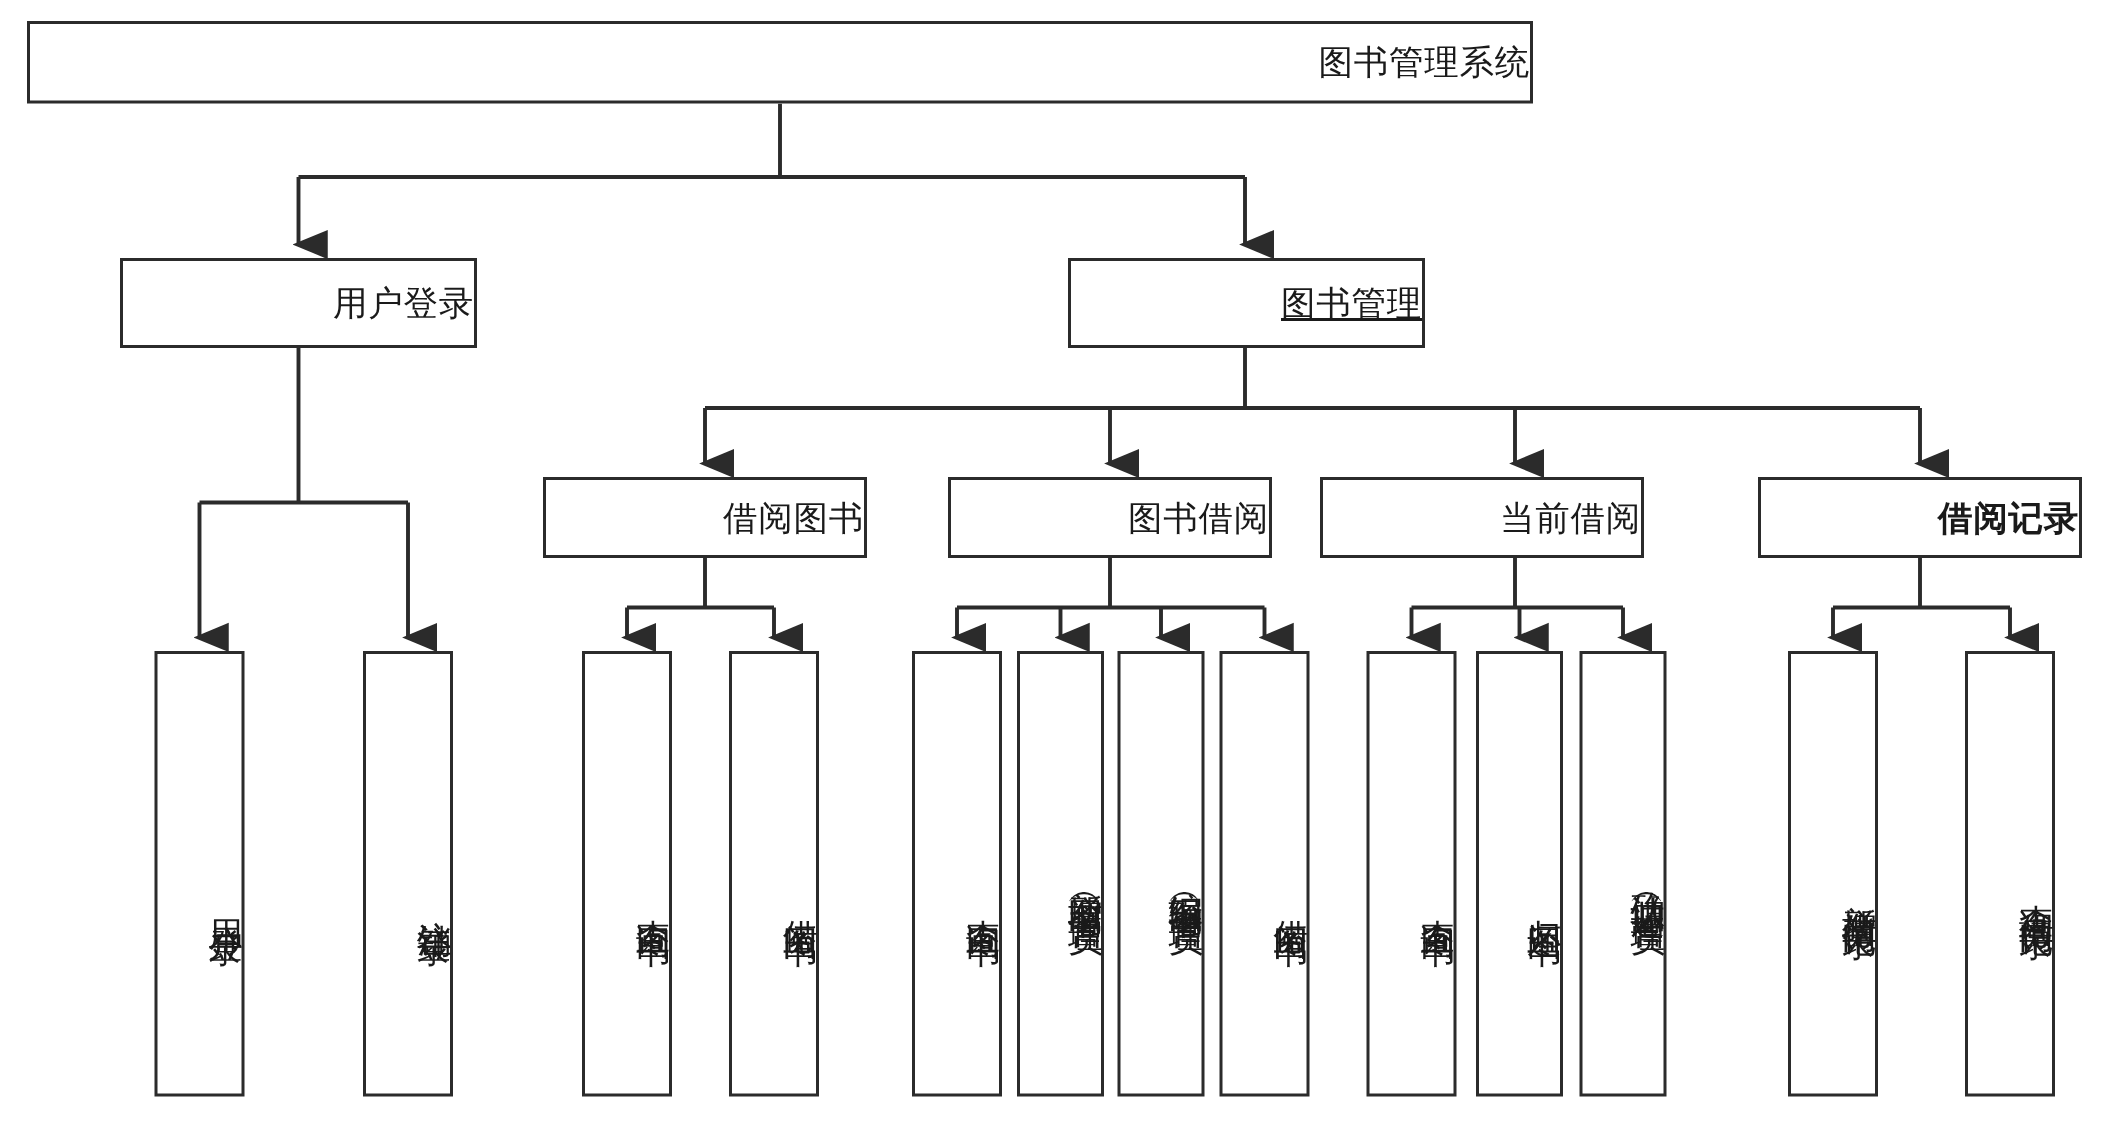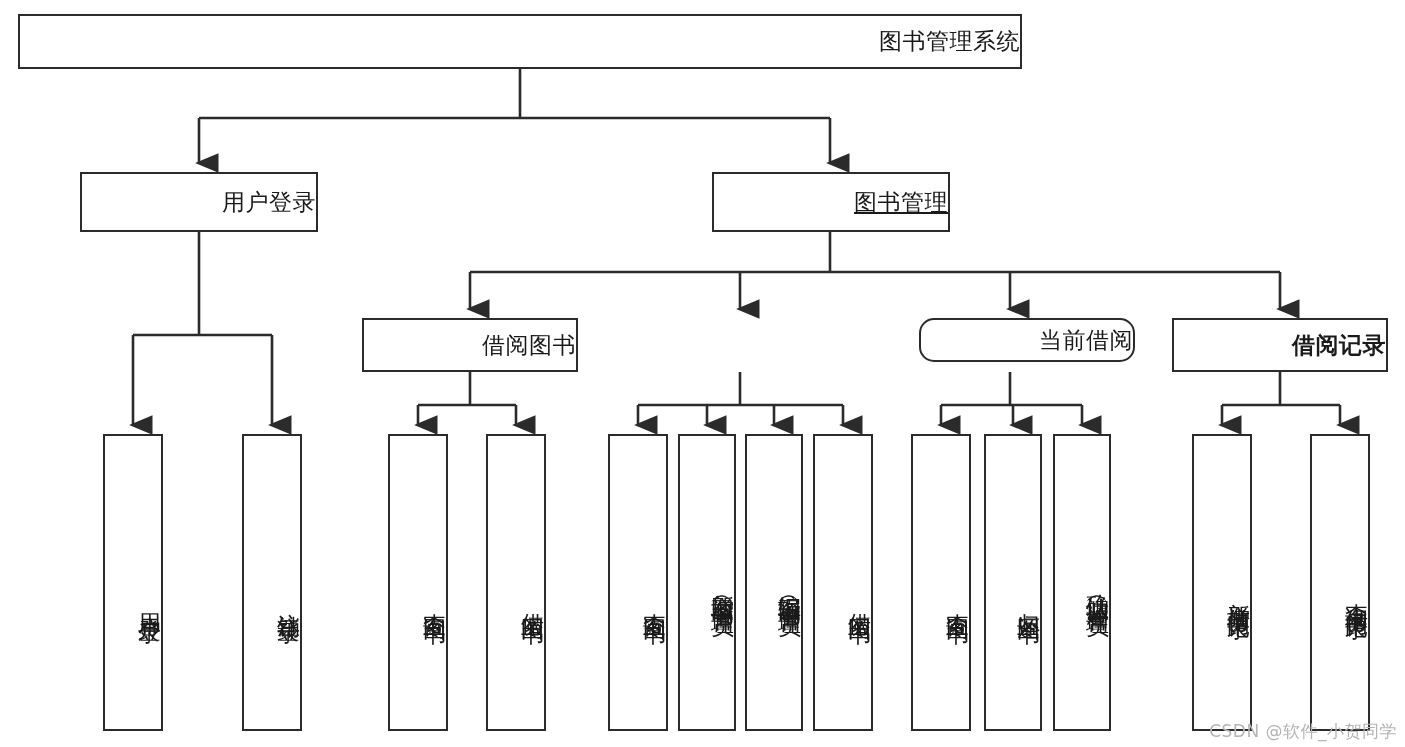--- a/index.html
+++ b/index.html
@@ -141,21 +141,24 @@
   <div class="node horiz" id="n-l1-0" style="left: 80px; top: 172px; width: 238px; height: 60px;">
     <span class="node-label">用户登录</span>
   </div>
   <div class="node horiz" id="n-l1-1" style="left: 712px; top: 172px; width: 238px; height: 60px; text-decoration: underline;">
     <span class="node-label">图书管理</span>
   </div>
 
   <div class="node horiz" id="n-l2-0" style="left: 362px; top: 318px; width: 216px; height: 54px;">
     <span class="node-label">借阅图书</span>
   </div>
-  <div class="node horiz" id="n-l2-2" style="left: 919px; top: 318px; width: 216px; height: 44px; border-radius: 15px;">
+  <div class="node horiz" id="n-l2-1" style="left: 632px; top: 318px; width: 216px; height: 54px;">
+    <span class="node-label">图书借阅</span>
+  </div>
+  <div class="node horiz" id="n-l2-2" style="left: 880px; top: 318px; width: 216px; height: 54px;">
     <span class="node-label">当前借阅</span>
   </div>
   <div class="node horiz" id="n-l2-3" style="left: 1172px; top: 318px; width: 216px; height: 54px; font-weight: bold;">
     <span class="node-label">借阅记录</span>
   </div>
 
   <div class="node vert" id="n-lf-0" style="left: 103px; top: 434px; width: 60px; height: 297px;">
     <span class="node-label">用户登录</span>
   </div>
   <div class="node vert" id="n-lf-1" style="left: 242px; top: 434px; width: 60px; height: 297px;">
@@ -188,14 +191,13 @@
   <div class="node vert tall-text" id="n-lf-10" style="left: 1053px; top: 434px; width: 58px; height: 297px;">
     <span class="node-label">确认归还（管理员）</span>
   </div>
   <div class="node vert mid-text" id="n-lf-11" style="left: 1192px; top: 434px; width: 60px; height: 297px;">
     <span class="node-label">新增借阅记录</span>
   </div>
   <div class="node vert mid-text" id="n-lf-12" style="left: 1310px; top: 434px; width: 60px; height: 297px;">
     <span class="node-label">查询借阅记录</span>
   </div>
 
-  <div class="watermark">CSDN @软件_小贺同学</div>
 </div>
 
 </body></html>

